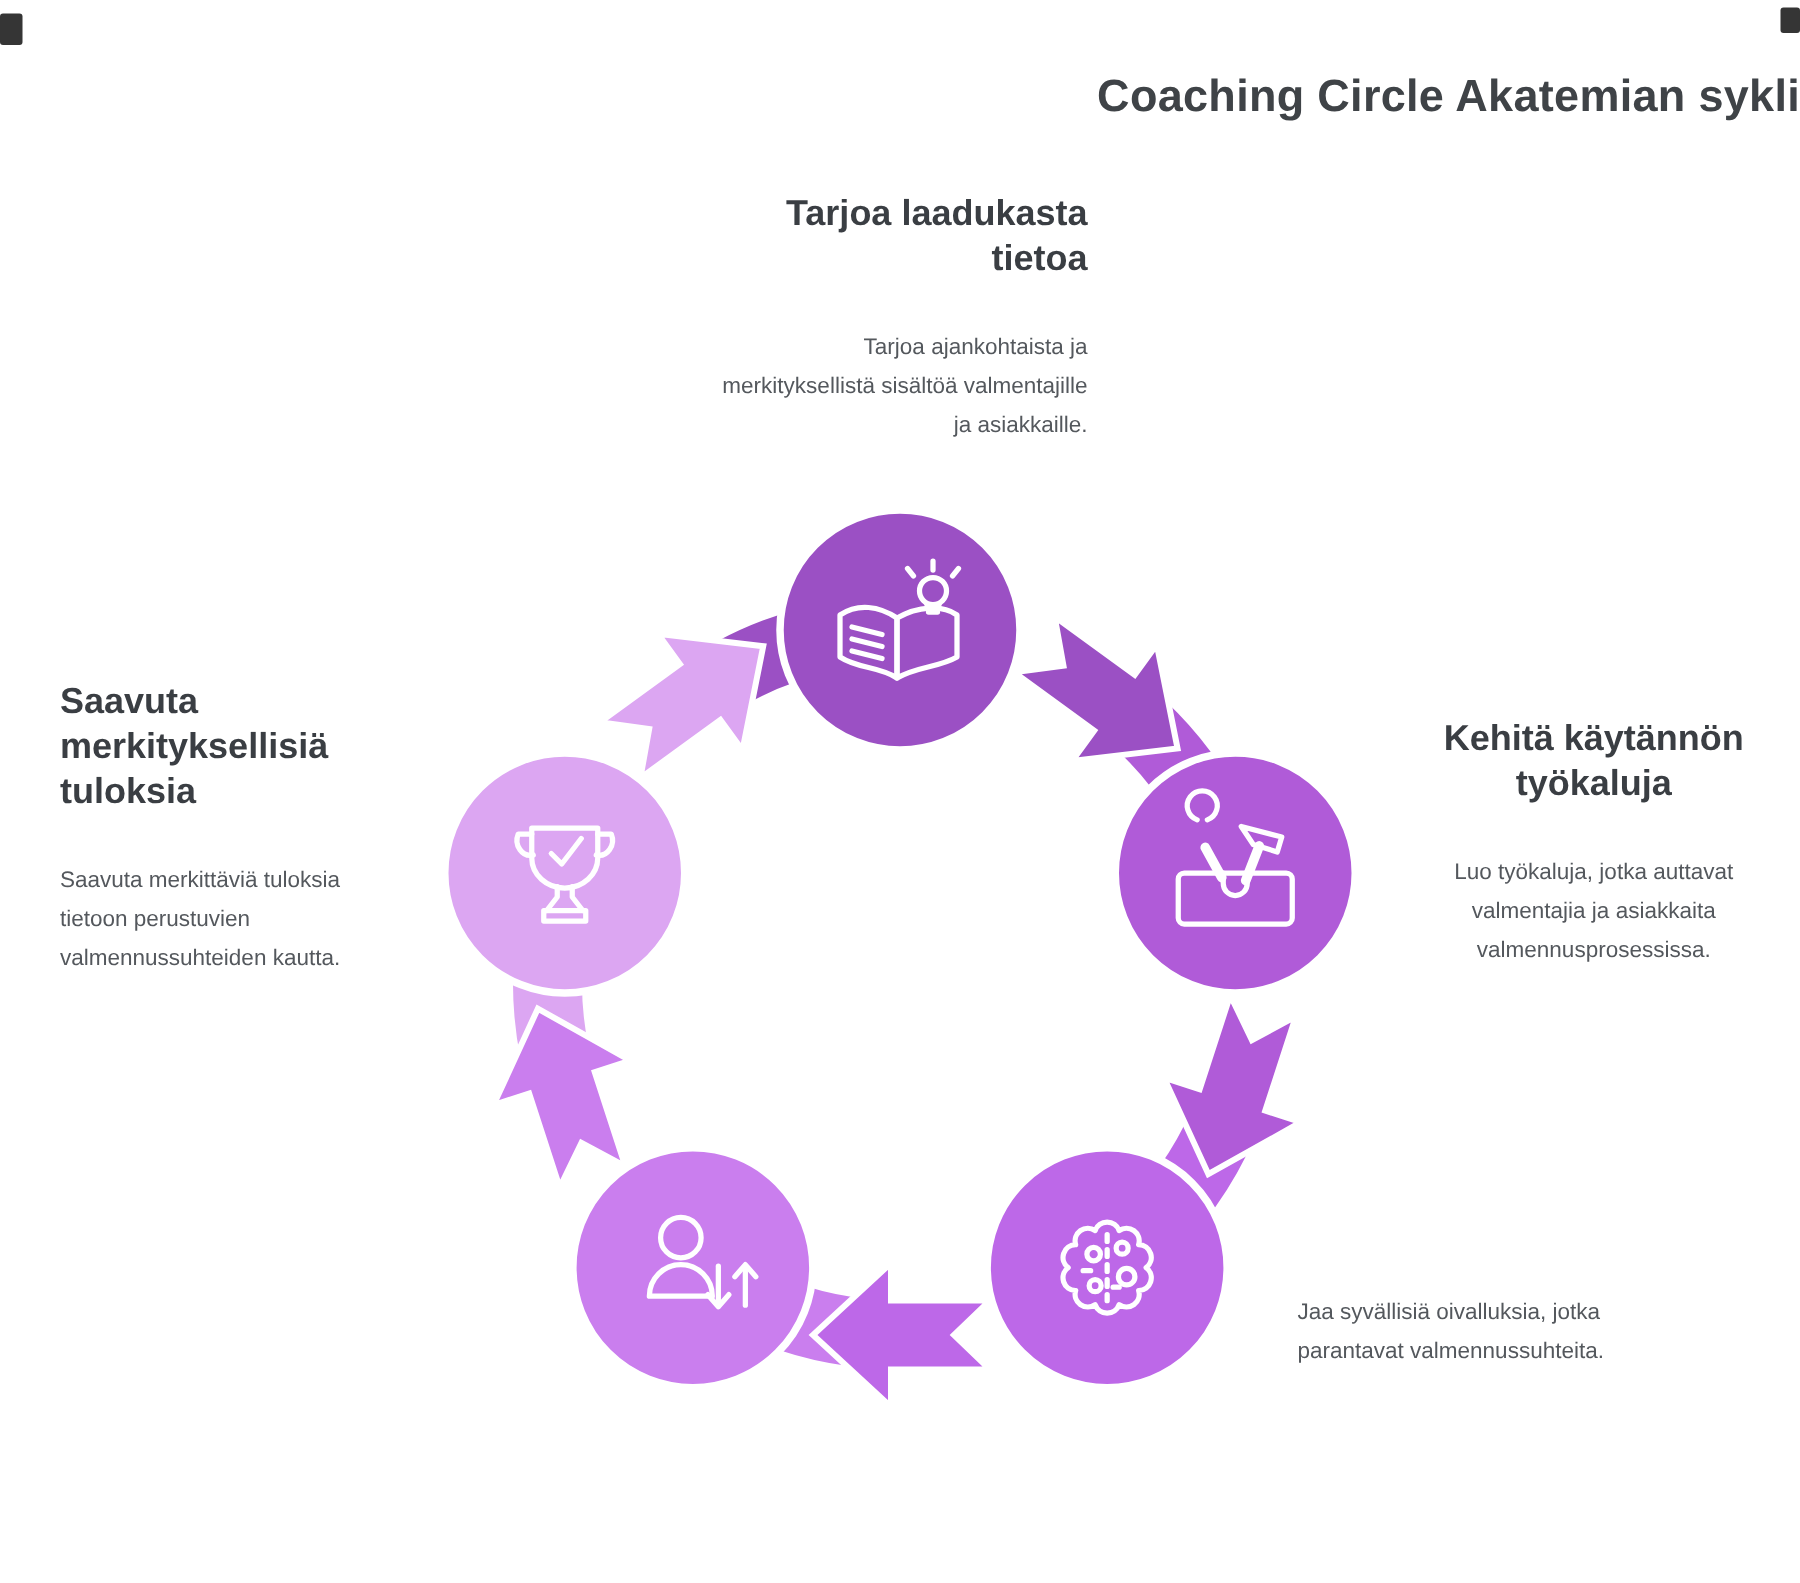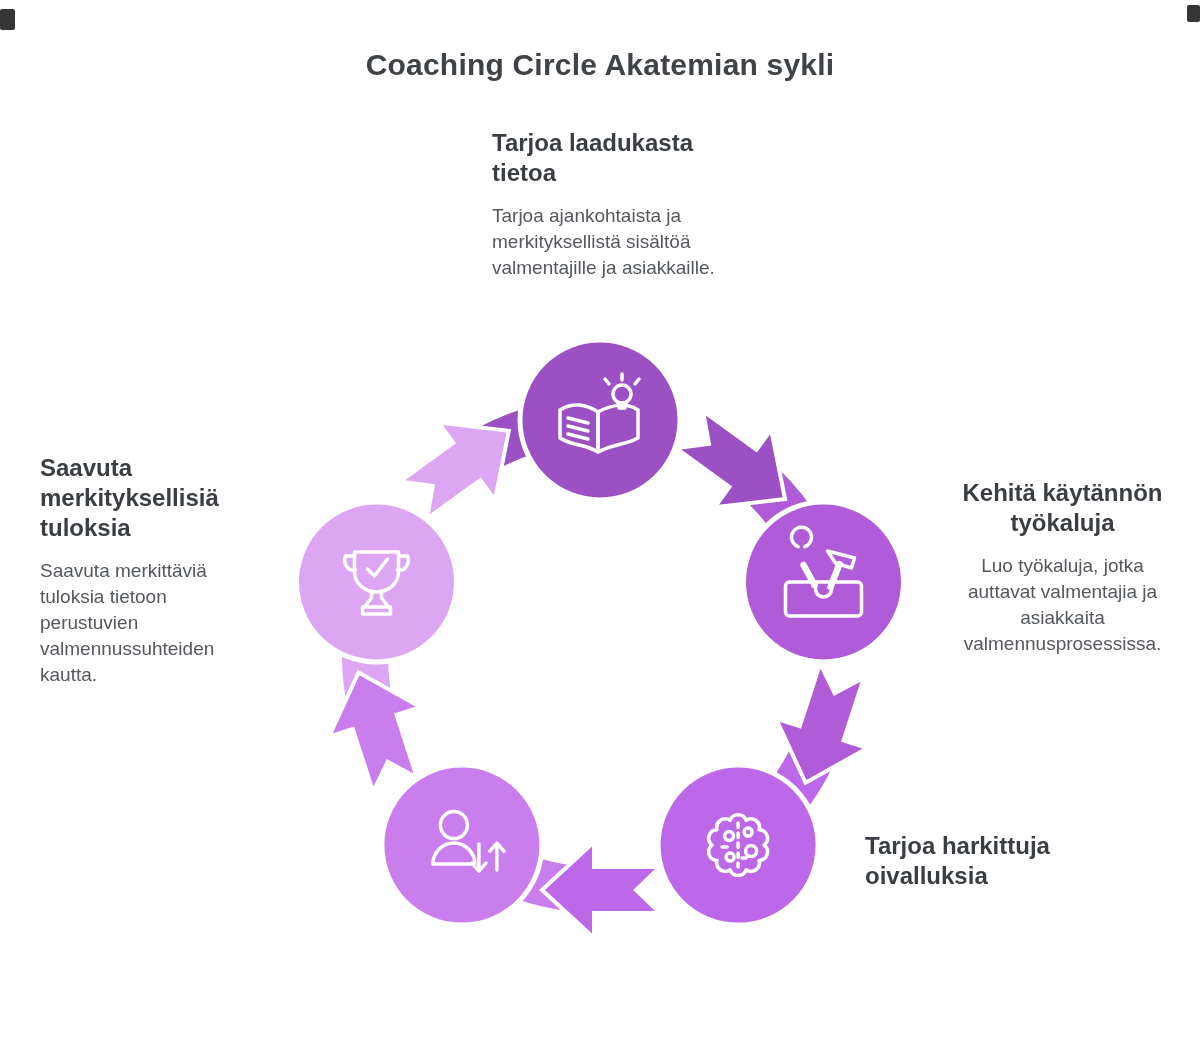--- a/index.html
+++ b/index.html
@@ -2,36 +2,36 @@
 <html><head>
 <meta charset="utf-8">
 <style>
   html,body{margin:0;padding:0}
   body{
     width:1200px;height:1055px;background:#ffffff;position:relative;overflow:hidden;
     font-family:"Liberation Sans",sans-serif;
   }
   .title{
     position:absolute;top:48px;left:0;width:1200px;margin:0;
-    text-align:center;font-size:30px;font-weight:bold;color:#3f4347;letter-spacing:.2px;
+    text-align:right;font-size:30px;font-weight:bold;color:#3f4347;letter-spacing:.2px;
   }
   svg.cycle{position:absolute;left:0;top:0;display:block}
   .halo{fill:none;stroke:#ffffff;stroke-width:56}
   .band{fill:none;stroke-width:46}
   .chev{stroke:#ffffff;stroke-width:4;stroke-linejoin:miter}
   .node{stroke:#ffffff;stroke-width:5}
   .icon path,.icon circle,.icon line,.icon polyline,.icon rect{
     stroke:#ffffff;stroke-width:3.5;fill:none;stroke-linecap:round;stroke-linejoin:round;
   }
   .icon .thick{stroke-width:6.5}
   .icon .dash{stroke-dasharray:4.5 5.5}
   .step{position:absolute;color:#54585d}
   .step h2{margin:0;font-size:24px;line-height:30px;font-weight:bold;color:#3a3e43}
-  .step p{margin:15px 0 0 0;font-size:19px;line-height:26px}
-  .s0{left:492px;top:128px;width:250px;text-align:left}
+  .step p{margin:31px 0 0 0;font-size:15px;line-height:26px}
+  .s0{left:475px;top:128px;width:250px;text-align:right}
   .s1{left:945px;top:478px;width:235px;text-align:center}
   .s2{left:865px;top:831px;width:245px;text-align:left}
   .s3{left:90px;top:831px;width:250px;text-align:right}
   .s4{left:40px;top:453px;width:215px;text-align:left}
   .corner{position:absolute;background:#353535;border-radius:2px}
   .corner.tl{left:0;top:9px;width:15px;height:21px}
   .corner.tr{right:0;top:5px;width:13px;height:17px}
 </style>
 </head>
 <body>
@@ -153,21 +153,21 @@
   <h2>Tarjoa laadukasta tietoa</h2>
   <p>Tarjoa ajankohtaista ja merkityksellistä sisältöä valmentajille ja asiakkaille.</p>
 </div>
 
 <div class="step s1">
   <h2>Kehitä käytännön työkaluja</h2>
   <p>Luo työkaluja, jotka auttavat valmentajia ja asiakkaita valmennusprosessissa.</p>
 </div>
 
 <div class="step s2">
-  <h2>Tarjoa harkittuja oivalluksia</h2>
+  <p>Jaa syvällisiä oivalluksia, jotka parantavat valmennussuhteita.</p>
 </div>
 
 <div class="step s3">
 </div>
 
 <div class="step s4">
   <h2>Saavuta merkityksellisiä tuloksia</h2>
   <p>Saavuta merkittäviä tuloksia tietoon perustuvien valmennussuhteiden kautta.</p>
 </div>
 

